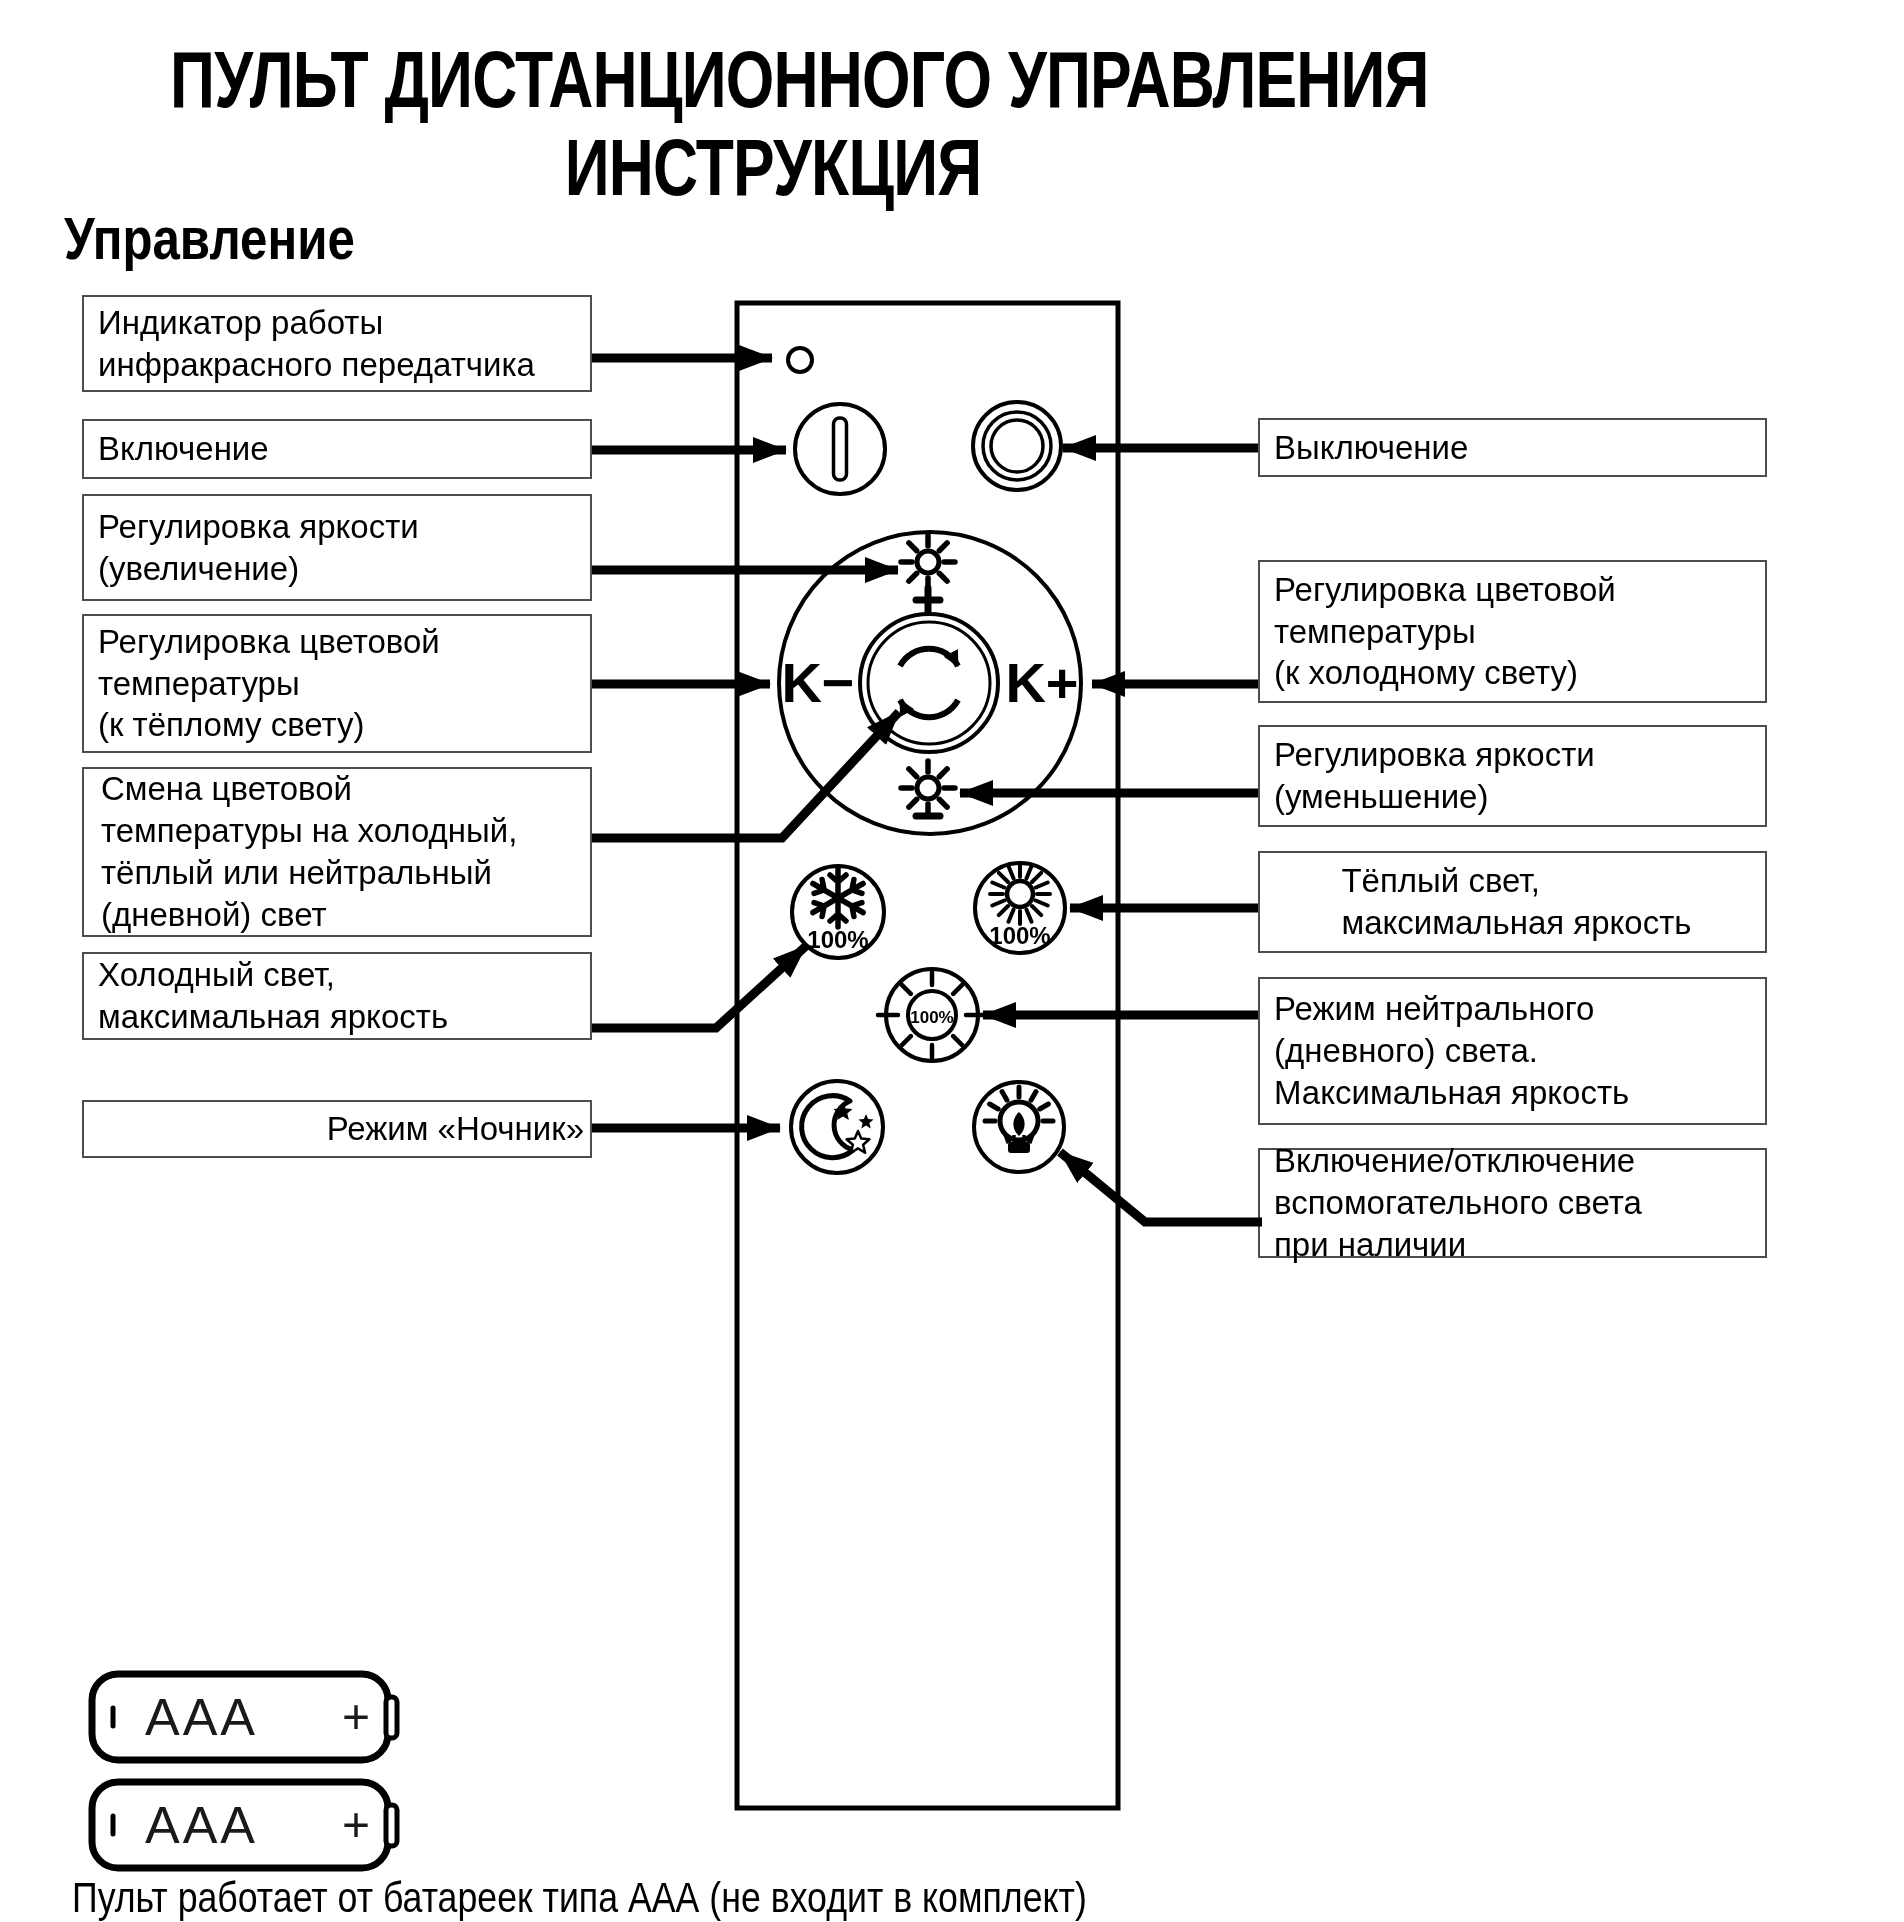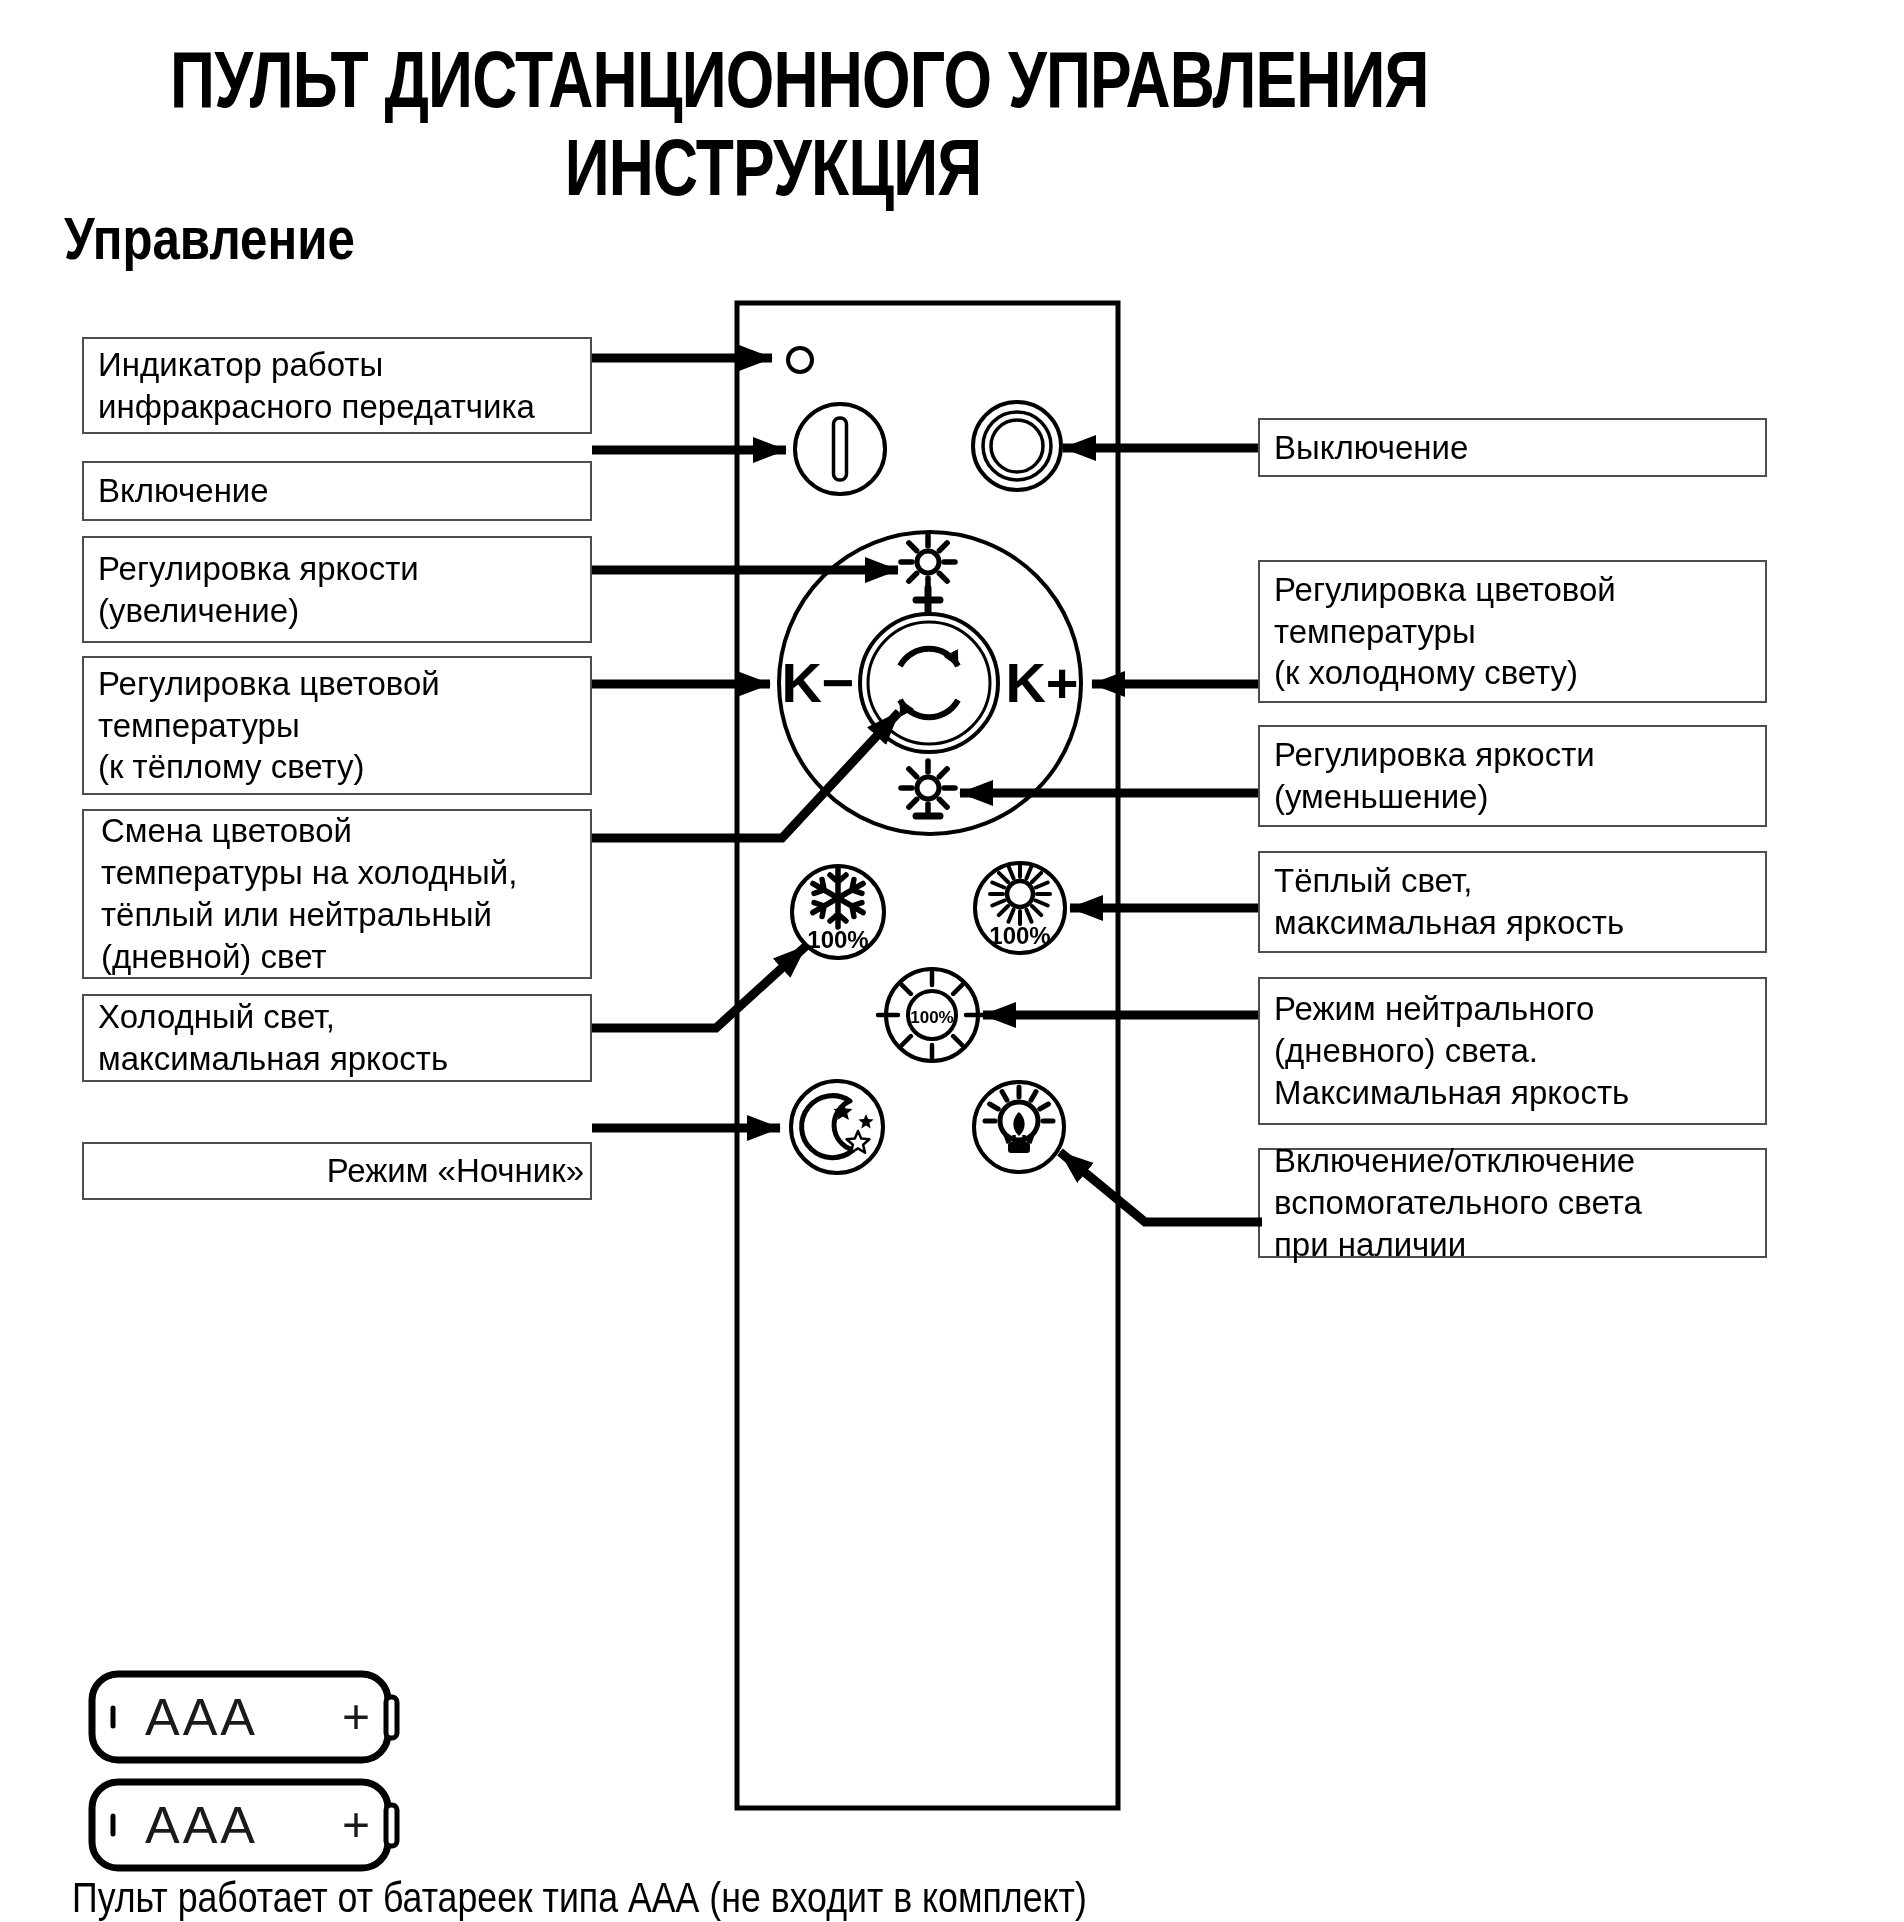--- a/index.html
+++ b/index.html
@@ -6,21 +6,21 @@
   .page{position:relative;width:1904px;height:1922px;background:#fff;overflow:hidden;
         font-family:"Liberation Sans","DejaVu Sans",sans-serif;color:#000;}
   .title{position:absolute;left:0;top:36px;width:1546px;text-align:center;}
   .title-line{font-size:80px;font-weight:bold;line-height:88px;letter-spacing:-1px;
         transform:scaleX(0.78);transform-origin:50% 50%;white-space:nowrap;}
   .section-heading{position:absolute;left:64px;top:204px;font-size:60px;font-weight:bold;
         transform:scaleX(0.82);transform-origin:0 50%;white-space:nowrap;}
   .label-box{position:absolute;border:2px solid #4d4d4d;background:#fff;box-sizing:border-box;
         display:flex;align-items:center;padding-left:14px;padding-right:6px;
         font-size:33px;line-height:1.27;white-space:pre-line;}
-  .lb-left{left:82px;width:510px;margin-top:42px;}
+  .lb-left{left:82px;width:510px;}
   .lb-right{left:1258px;width:509px;}
   .svg-layer{position:absolute;left:0;top:0;}
   .footer-note{position:absolute;left:72px;top:1874px;font-size:42px;
         transform:scaleX(0.85);transform-origin:0 50%;white-space:nowrap;}
   .ink{stroke:#000;fill:none;}
   text{font-family:"Liberation Sans","DejaVu Sans",sans-serif;}
 </style>
 </head>
 <body>
 
@@ -48,21 +48,21 @@
   <div class="label-box lb-left" style="top:952px;height:88px;"><span>Холодный свет,
 максимальная яркость</span></div>
   <div class="label-box lb-left" style="top:1100px;height:58px;justify-content:flex-end;"><span>Режим «Ночник»</span></div>
 
   <div class="label-box lb-right" style="top:418px;height:59px;"><span>Выключение</span></div>
   <div class="label-box lb-right" style="top:560px;height:143px;"><span>Регулировка цветовой
 температуры
 (к холодному свету)</span></div>
   <div class="label-box lb-right" style="top:725px;height:102px;"><span>Регулировка яркости
 (уменьшение)</span></div>
-  <div class="label-box lb-right" style="top:851px;height:102px;"><span>Тёплый свет,
+  <div class="label-box lb-right" style="top:851px;height:102px;justify-content:center;"><span>Тёплый свет,
 максимальная яркость</span></div>
   <div class="label-box lb-right" style="top:977px;height:148px;"><span>Режим нейтрального
 (дневного) света.
 Максимальная яркость</span></div>
   <div class="label-box lb-right" style="top:1148px;height:110px;"><span>Включение/отключение
 вспомогательного света
 при наличии</span></div>
 
   <svg class="svg-layer" width="1904" height="1922" viewBox="0 0 1904 1922">
     <defs>

